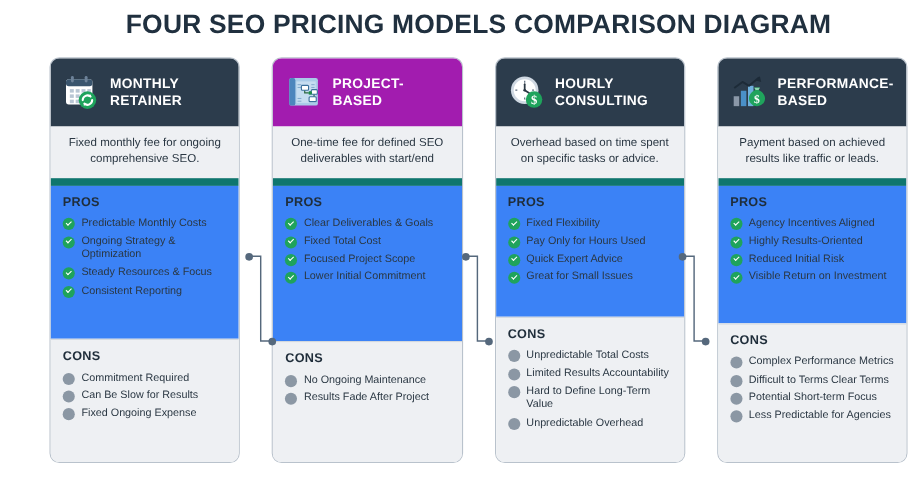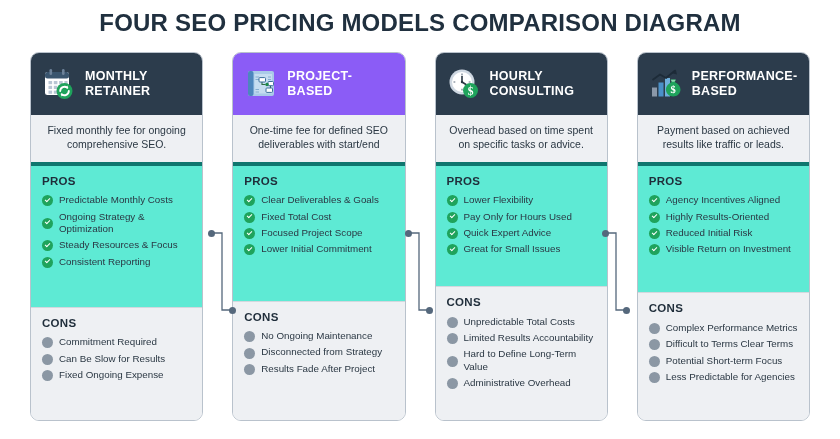--- a/index.html
+++ b/index.html
@@ -2,21 +2,21 @@
 <html><head>
 <meta charset="utf-8">
 <style>
   * { box-sizing: border-box; margin: 0; padding: 0; }
   html, body {
     width: 840px; height: 439px;
     background: #ffffff;
     font-family: "Liberation Sans", sans-serif;
     overflow: hidden;
   }
-  #page { position: relative; width: 820px; height: 439px; }
+  #page { position: relative; width: 820px; height: 439px; margin-left: 15px; }
 
   
   .title {
     position: absolute;
     left: 0; top: 9px; width: 840px;
     text-align: center;
     font-size: 24px;
     font-weight: bold;
     letter-spacing: 0.2px;
     color: #20303f;
@@ -46,71 +46,71 @@
   
   .card-header {
     height: 62px;
     flex: 0 0 62px;
     display: flex;
     align-items: center;
     gap: 8px;
     padding: 0 9px 0 10px;
   }
   .hdr-dark  { background: #2c3c4c; }
-  .hdr-light { background: #8b5cf6; align-items: center; }
+  .hdr-light { background: #a21caf; align-items: center; }
   .hdr-icon {
     flex: 0 0 36px;
     width: 36px; height: 36px;
     display: block;
   }
   .hdr-title {
     font-size: 12.5px;
     font-weight: bold;
     line-height: 1.18;
     color: #ffffff;
     letter-spacing: 0.3px;
   }
 
   
   .card-desc {
     background: #eef0f3;
-    border-bottom: 4px solid #0f766e;
+    border-bottom: 7px solid #0f766e;
     padding: 9px 8px 10px;
     font-size: 10.5px;
     line-height: 1.32;
     color: #2a3743;
     text-align: center;
     min-height: 45px;
     display: flex;
     align-items: center;
     justify-content: center;
   }
 
   
   .sec {
     padding: 9px 10px 6px 11px;
     position: relative;
   }
-  .sec-pros { background: #5eead4; flex: 1 1 auto; }
+  .sec-pros { background: #3b82f6; flex: 1 1 auto; }
   .sec-cons {
     background: #eef0f3;
     border-top: 1px solid #d2d8de;
     flex: 1 1 auto;
   }
   .sec-label {
     font-size: 11.5px;
     font-weight: bold;
     color: #1f2d3a;
     letter-spacing: 0.3px;
     margin-bottom: 5px;
   }
   .items { display: flex; flex-direction: column; }
   .item {
     display: flex;
-    align-items: center;
+    align-items: flex-start;
     gap: 6px;
     padding: 1.5px 0;
   }
   .item-text {
     font-size: 9.8px;
     line-height: 1.26;
     color: #2a3743;
     padding-top: 1px;
   }
   .bullet-check {
@@ -272,24 +272,20 @@
       </div>
       <div class="sec sec-cons">
         <div class="sec-label">CONS</div>
         <div class="items">
           <div class="item">
               <span class="bullet-dot"></span>
               <span class="item-text">No Ongoing Maintenance</span>
             </div>
           <div class="item">
               <span class="bullet-dot"></span>
-              <span class="item-text">Disconnected from Strategy</span>
-            </div>
-          <div class="item">
-              <span class="bullet-dot"></span>
               <span class="item-text">Results Fade After Project</span>
             </div>
         </div>
       </div>
     </div>
 
     <div class="card">
       <div class="card-header hdr-dark">
         <svg class="hdr-icon" viewBox="0 0 36 36">
           <circle cx="16" cy="16" r="12.5" fill="#cfd8e2"></circle>
@@ -307,21 +303,21 @@
           <text x="24.5" y="28.6" font-family="Liberation Serif, serif" font-size="11.5" font-weight="bold" fill="#ffffff" text-anchor="middle">$</text>
         </svg>
         <div class="hdr-title">HOURLY CONSULTING</div>
       </div>
       <div class="card-desc">Overhead based on time spent on specific tasks or advice.</div>
       <div class="sec sec-pros">
         <div class="sec-label">PROS</div>
         <div class="items">
           <div class="item">
               <span class="bullet-check"></span>
-              <span class="item-text">Lower Flexibility</span>
+              <span class="item-text">Fixed Flexibility</span>
             </div>
           <div class="item">
               <span class="bullet-check"></span>
               <span class="item-text">Pay Only for Hours Used</span>
             </div>
           <div class="item">
               <span class="bullet-check"></span>
               <span class="item-text">Quick Expert Advice</span>
             </div>
           <div class="item">
@@ -340,21 +336,21 @@
           <div class="item">
               <span class="bullet-dot"></span>
               <span class="item-text">Limited Results Accountability</span>
             </div>
           <div class="item">
               <span class="bullet-dot"></span>
               <span class="item-text">Hard to Define Long-Term Value</span>
             </div>
           <div class="item">
               <span class="bullet-dot"></span>
-              <span class="item-text">Administrative Overhead</span>
+              <span class="item-text">Unpredictable Overhead</span>
             </div>
         </div>
       </div>
     </div>
 
     <div class="card">
       <div class="card-header hdr-dark">
         <svg class="hdr-icon" viewBox="0 0 36 36">
           <rect x="4" y="21.5" width="5" height="9" fill="#8b98a8"></rect>
           <rect x="10.5" y="16.5" width="5" height="14" fill="#4a90c8"></rect>

